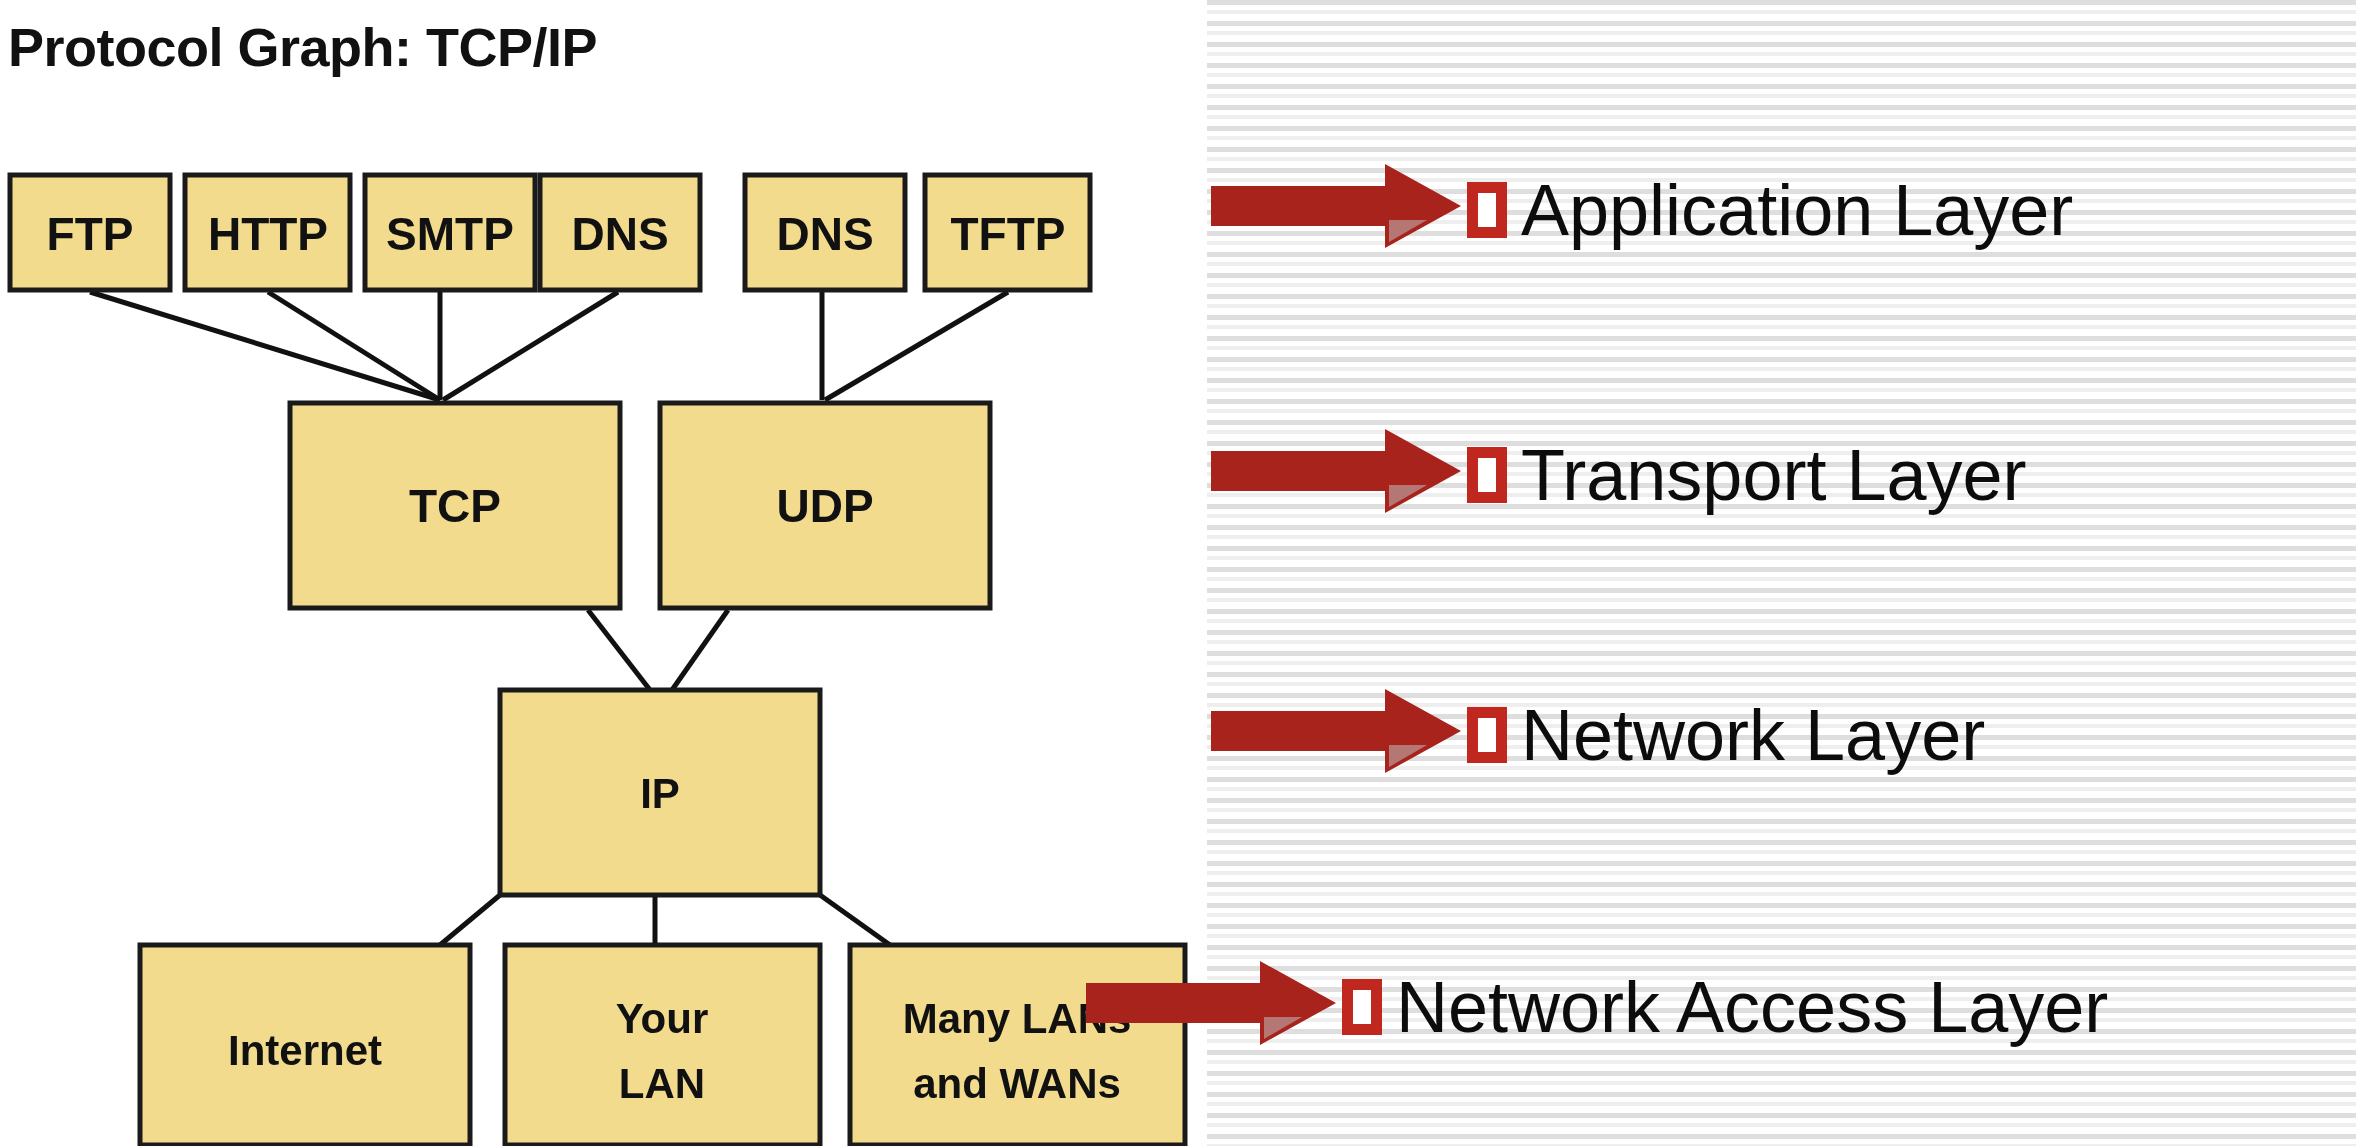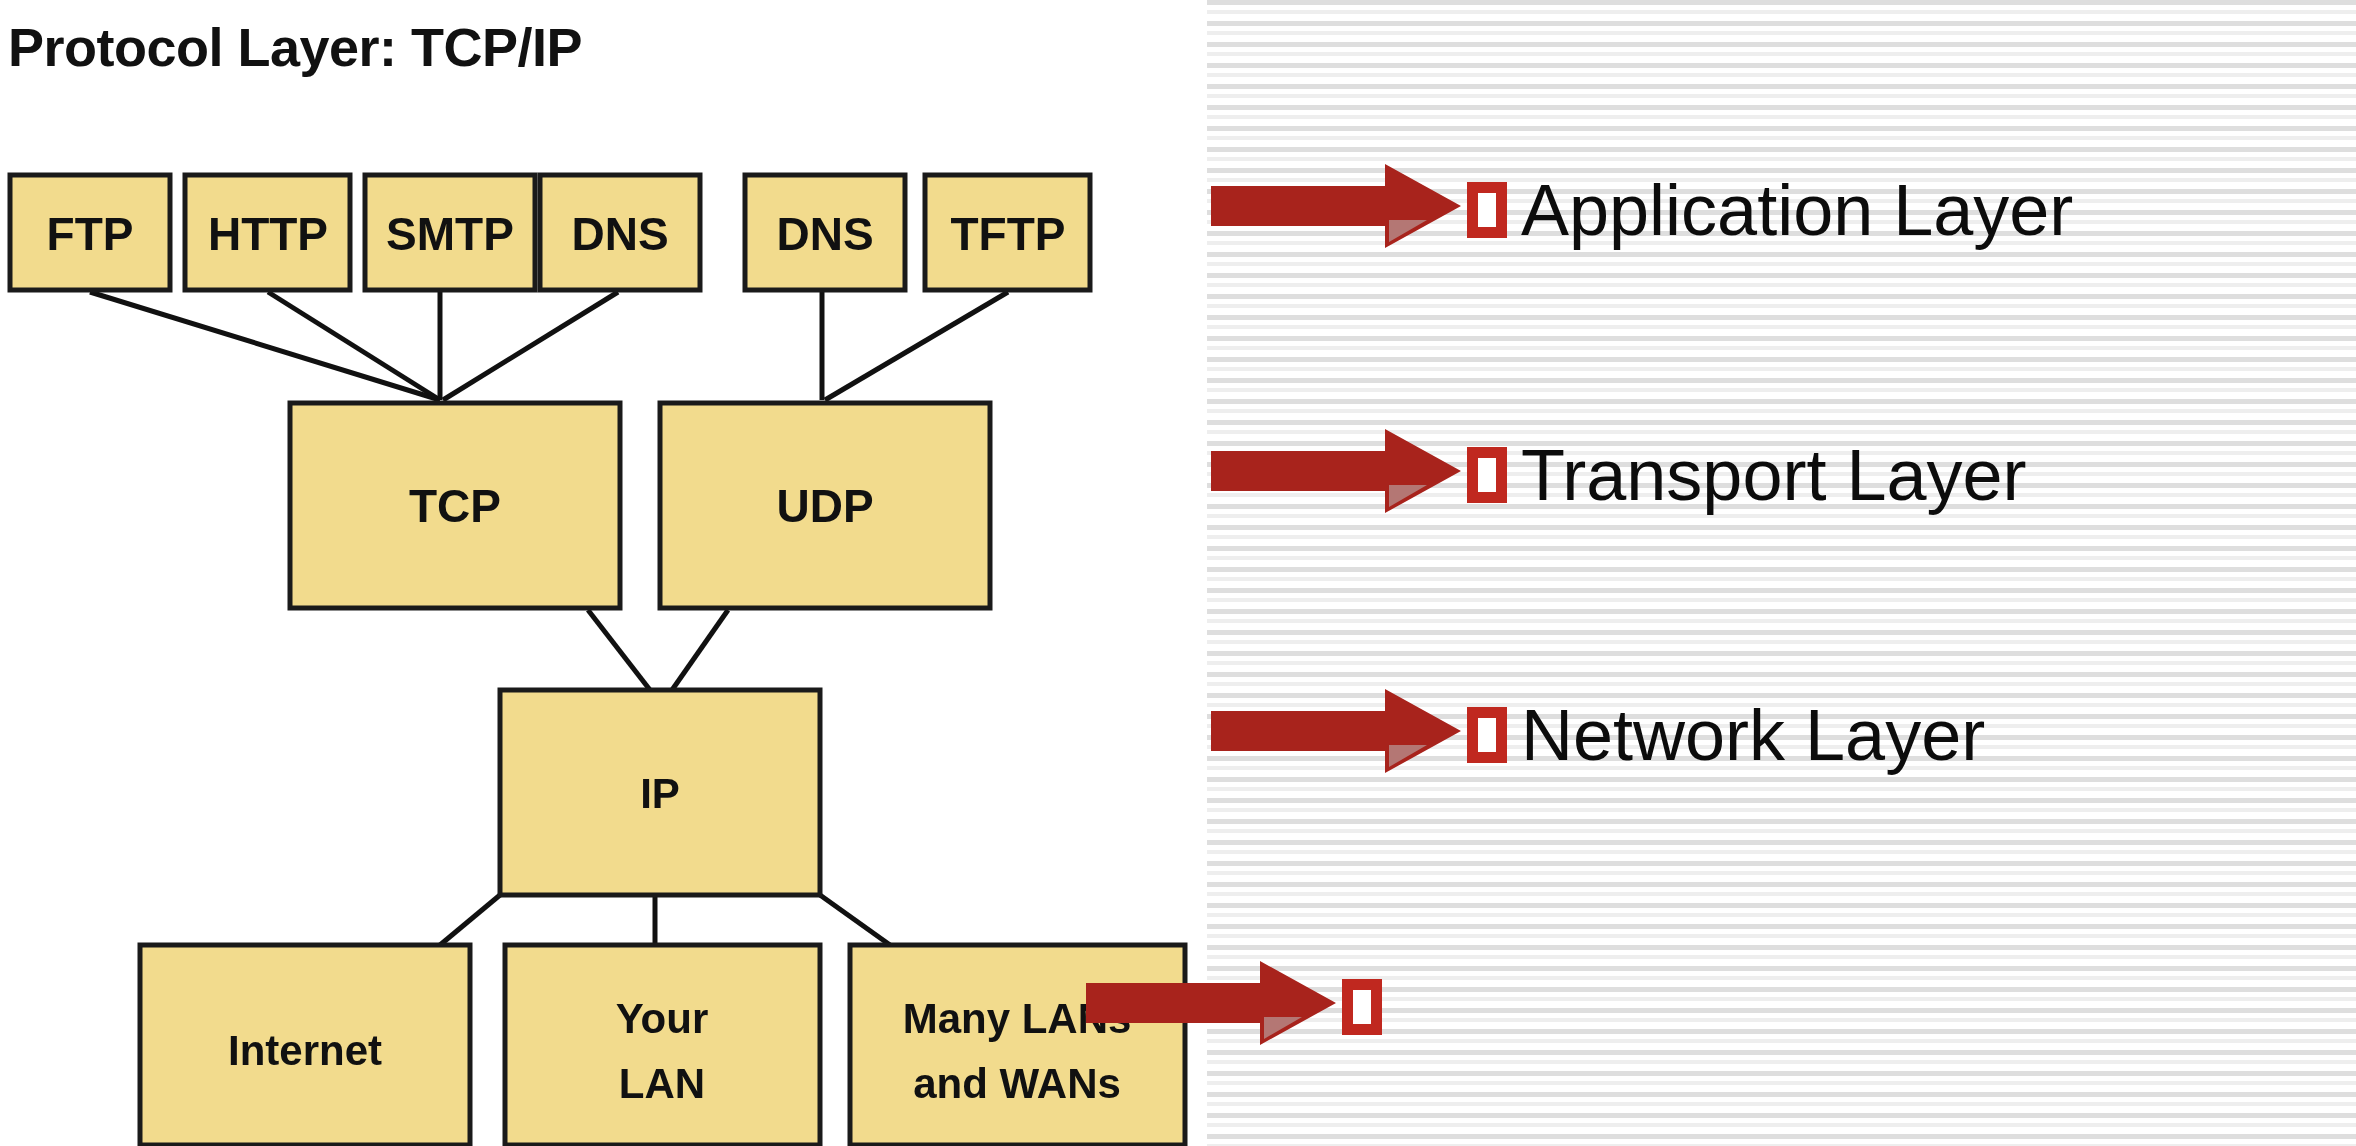--- a/index.html
+++ b/index.html
@@ -199,21 +199,21 @@
           <text class="boxtxt" x="662" y="1098" font-size="42">LAN</text>
         </g>
         <g>
           <rect class="boxrect" x="850" y="945" width="335" height="200"></rect>
           <text class="boxtxt" x="1017" y="1033" font-size="42">Many LANs</text>
           <text class="boxtxt" x="1017" y="1098" font-size="42">and WANs</text>
         </g>
       </g>
     </svg>
 
-    <div id="page-title">Protocol Layer: TCP/IP</div>
+    <div id="page-title">Protocol Graph: TCP/IP</div>
   </div>
 
   <div id="bullets">
 
     <div class="bullet-row" style="top:415px;">
       <span class="arrow-wrap">
         <svg width="260" height="120" viewBox="0 0 260 120" xmlns="http://www.w3.org/2000/svg">
           <polygon points="4,36 178,36 178,14 254,56 178,98 178,76 4,76" fill="#a8231c"></polygon>
           <polygon points="8,78 182,78 182,92 220,70 182,70 182,78" fill="#bdbdbd" opacity="0.55"></polygon>
         </svg>
@@ -245,16 +245,17 @@
     </div>
 
     <div class="bullet-row" style="top:947px; left:-125px;">
       <span class="arrow-wrap">
         <svg width="260" height="120" viewBox="0 0 260 120" xmlns="http://www.w3.org/2000/svg">
           <polygon points="4,36 178,36 178,14 254,56 178,98 178,76 4,76" fill="#a8231c"></polygon>
           <polygon points="8,78 182,78 182,92 220,70 182,70 182,78" fill="#bdbdbd" opacity="0.55"></polygon>
         </svg>
       </span>
       <span class="bullet-marker"></span>
+      <span class="bullet-label">Network Access Layer</span>
     </div>
 
   </div>
 </div>
 
 </body></html>

